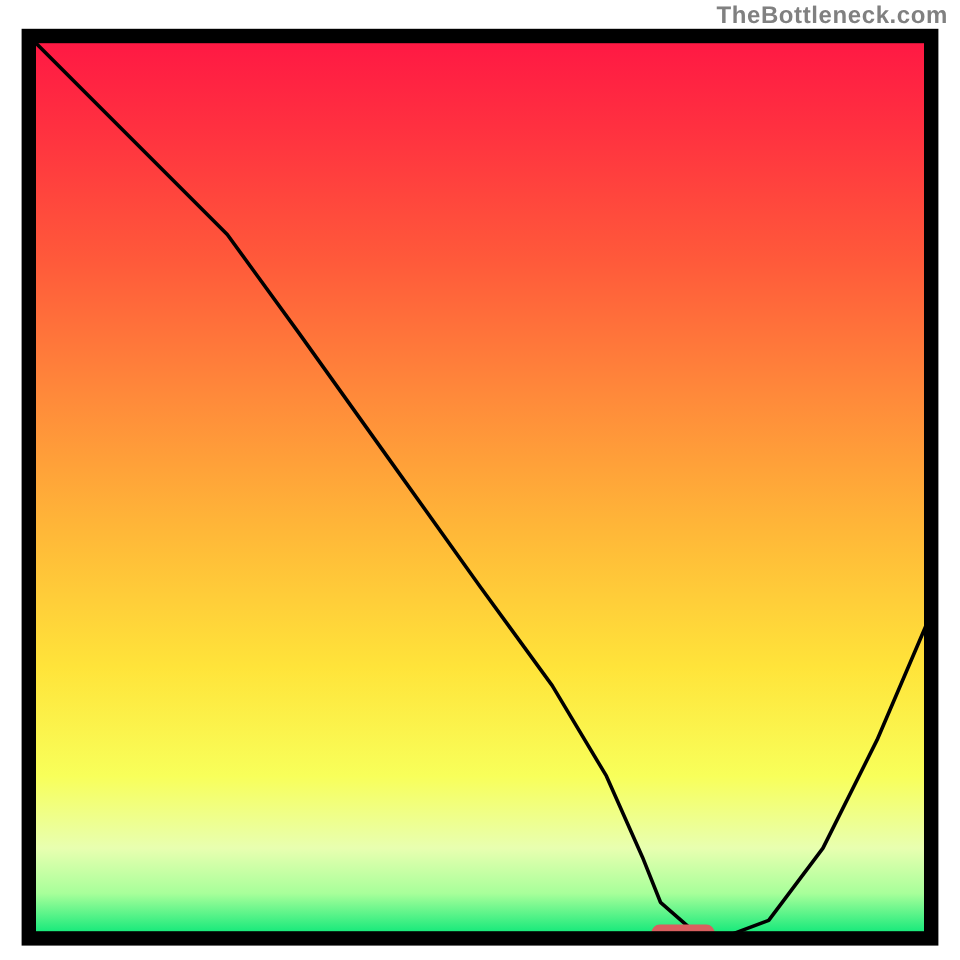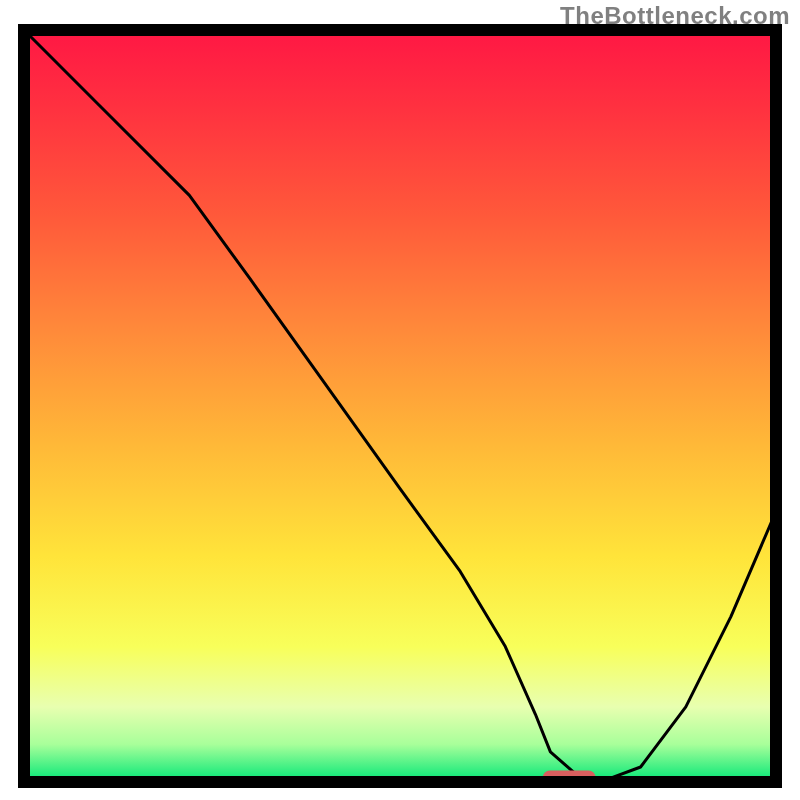--- a/index.html
+++ b/index.html
@@ -12,21 +12,21 @@
   }
   .container {
     position: relative;
     width: 800px;
     height: 800px;
   }
   .watermark {
     position: absolute;
     top: 2px;
     right: 10px;
-    font-size: 24px;
+    font-size: 20px;
     font-weight: bold;
     color: #808080;
     letter-spacing: 0.5px;
   }
   svg {
     display: block;
   }
 </style>
 </head>
 <body>

